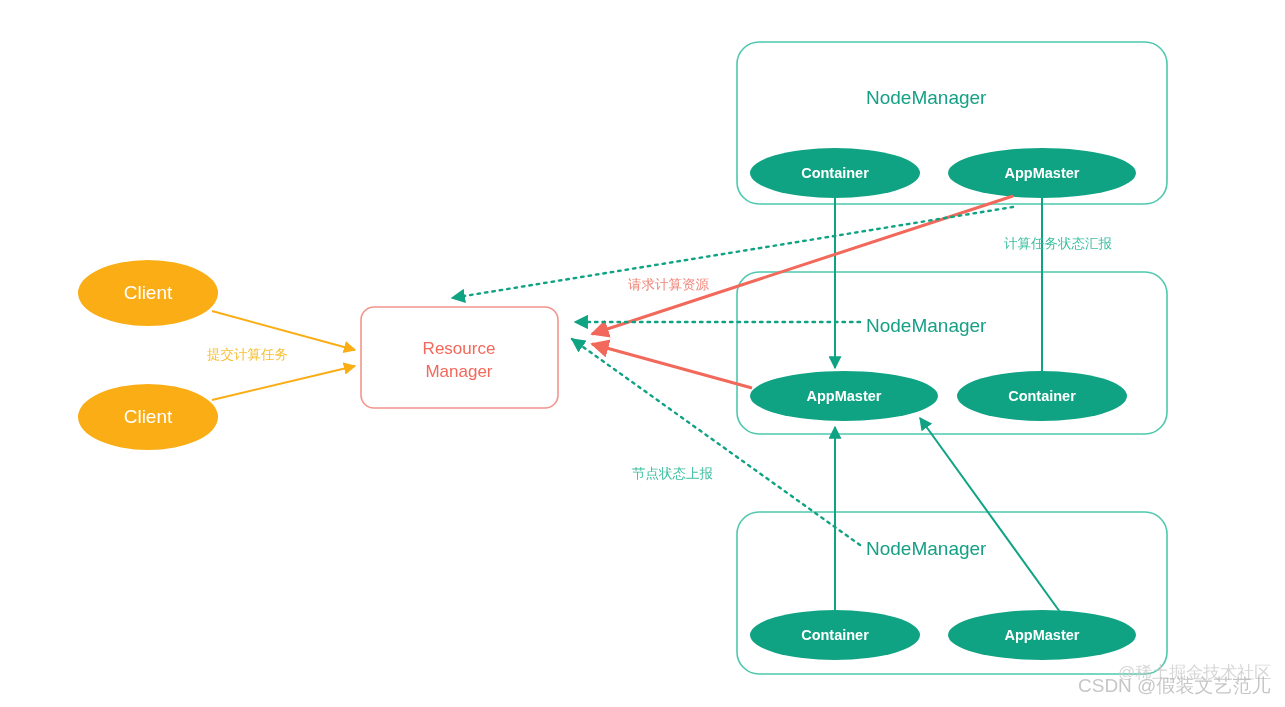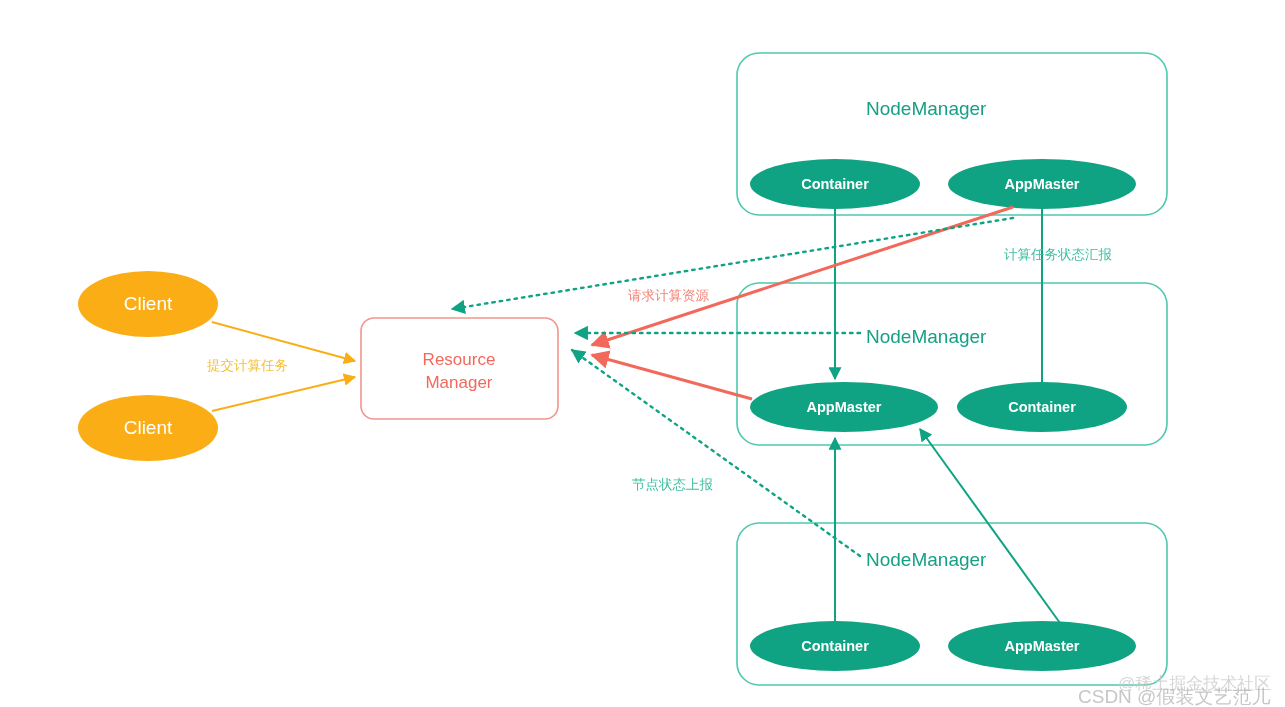--- a/index.html
+++ b/index.html
@@ -4,21 +4,21 @@
 <title>YARN Architecture Diagram</title>
 <style>
   html,body{margin:0;padding:0;}
   body{
     width:1285px;height:707px;
     background:#ffffff;
     font-family:"Liberation Sans","DejaVu Sans",sans-serif;
     overflow:hidden;
     position:relative;
   }
-  #canvas{position:absolute;left:0;top:11px;width:1285px;height:498px;}
+  #canvas{position:absolute;left:0;top:0;width:1285px;height:498px;}
   svg#diagram{position:absolute;left:0;top:0;width:1285px;height:707px;}
 
   .node-label{
     font-size:19px;
     fill:#16a085;
     font-family:"Liberation Sans","DejaVu Sans",sans-serif;
   }
   .ellipse-label{
     font-size:14.5px;
     fill:#ffffff;

